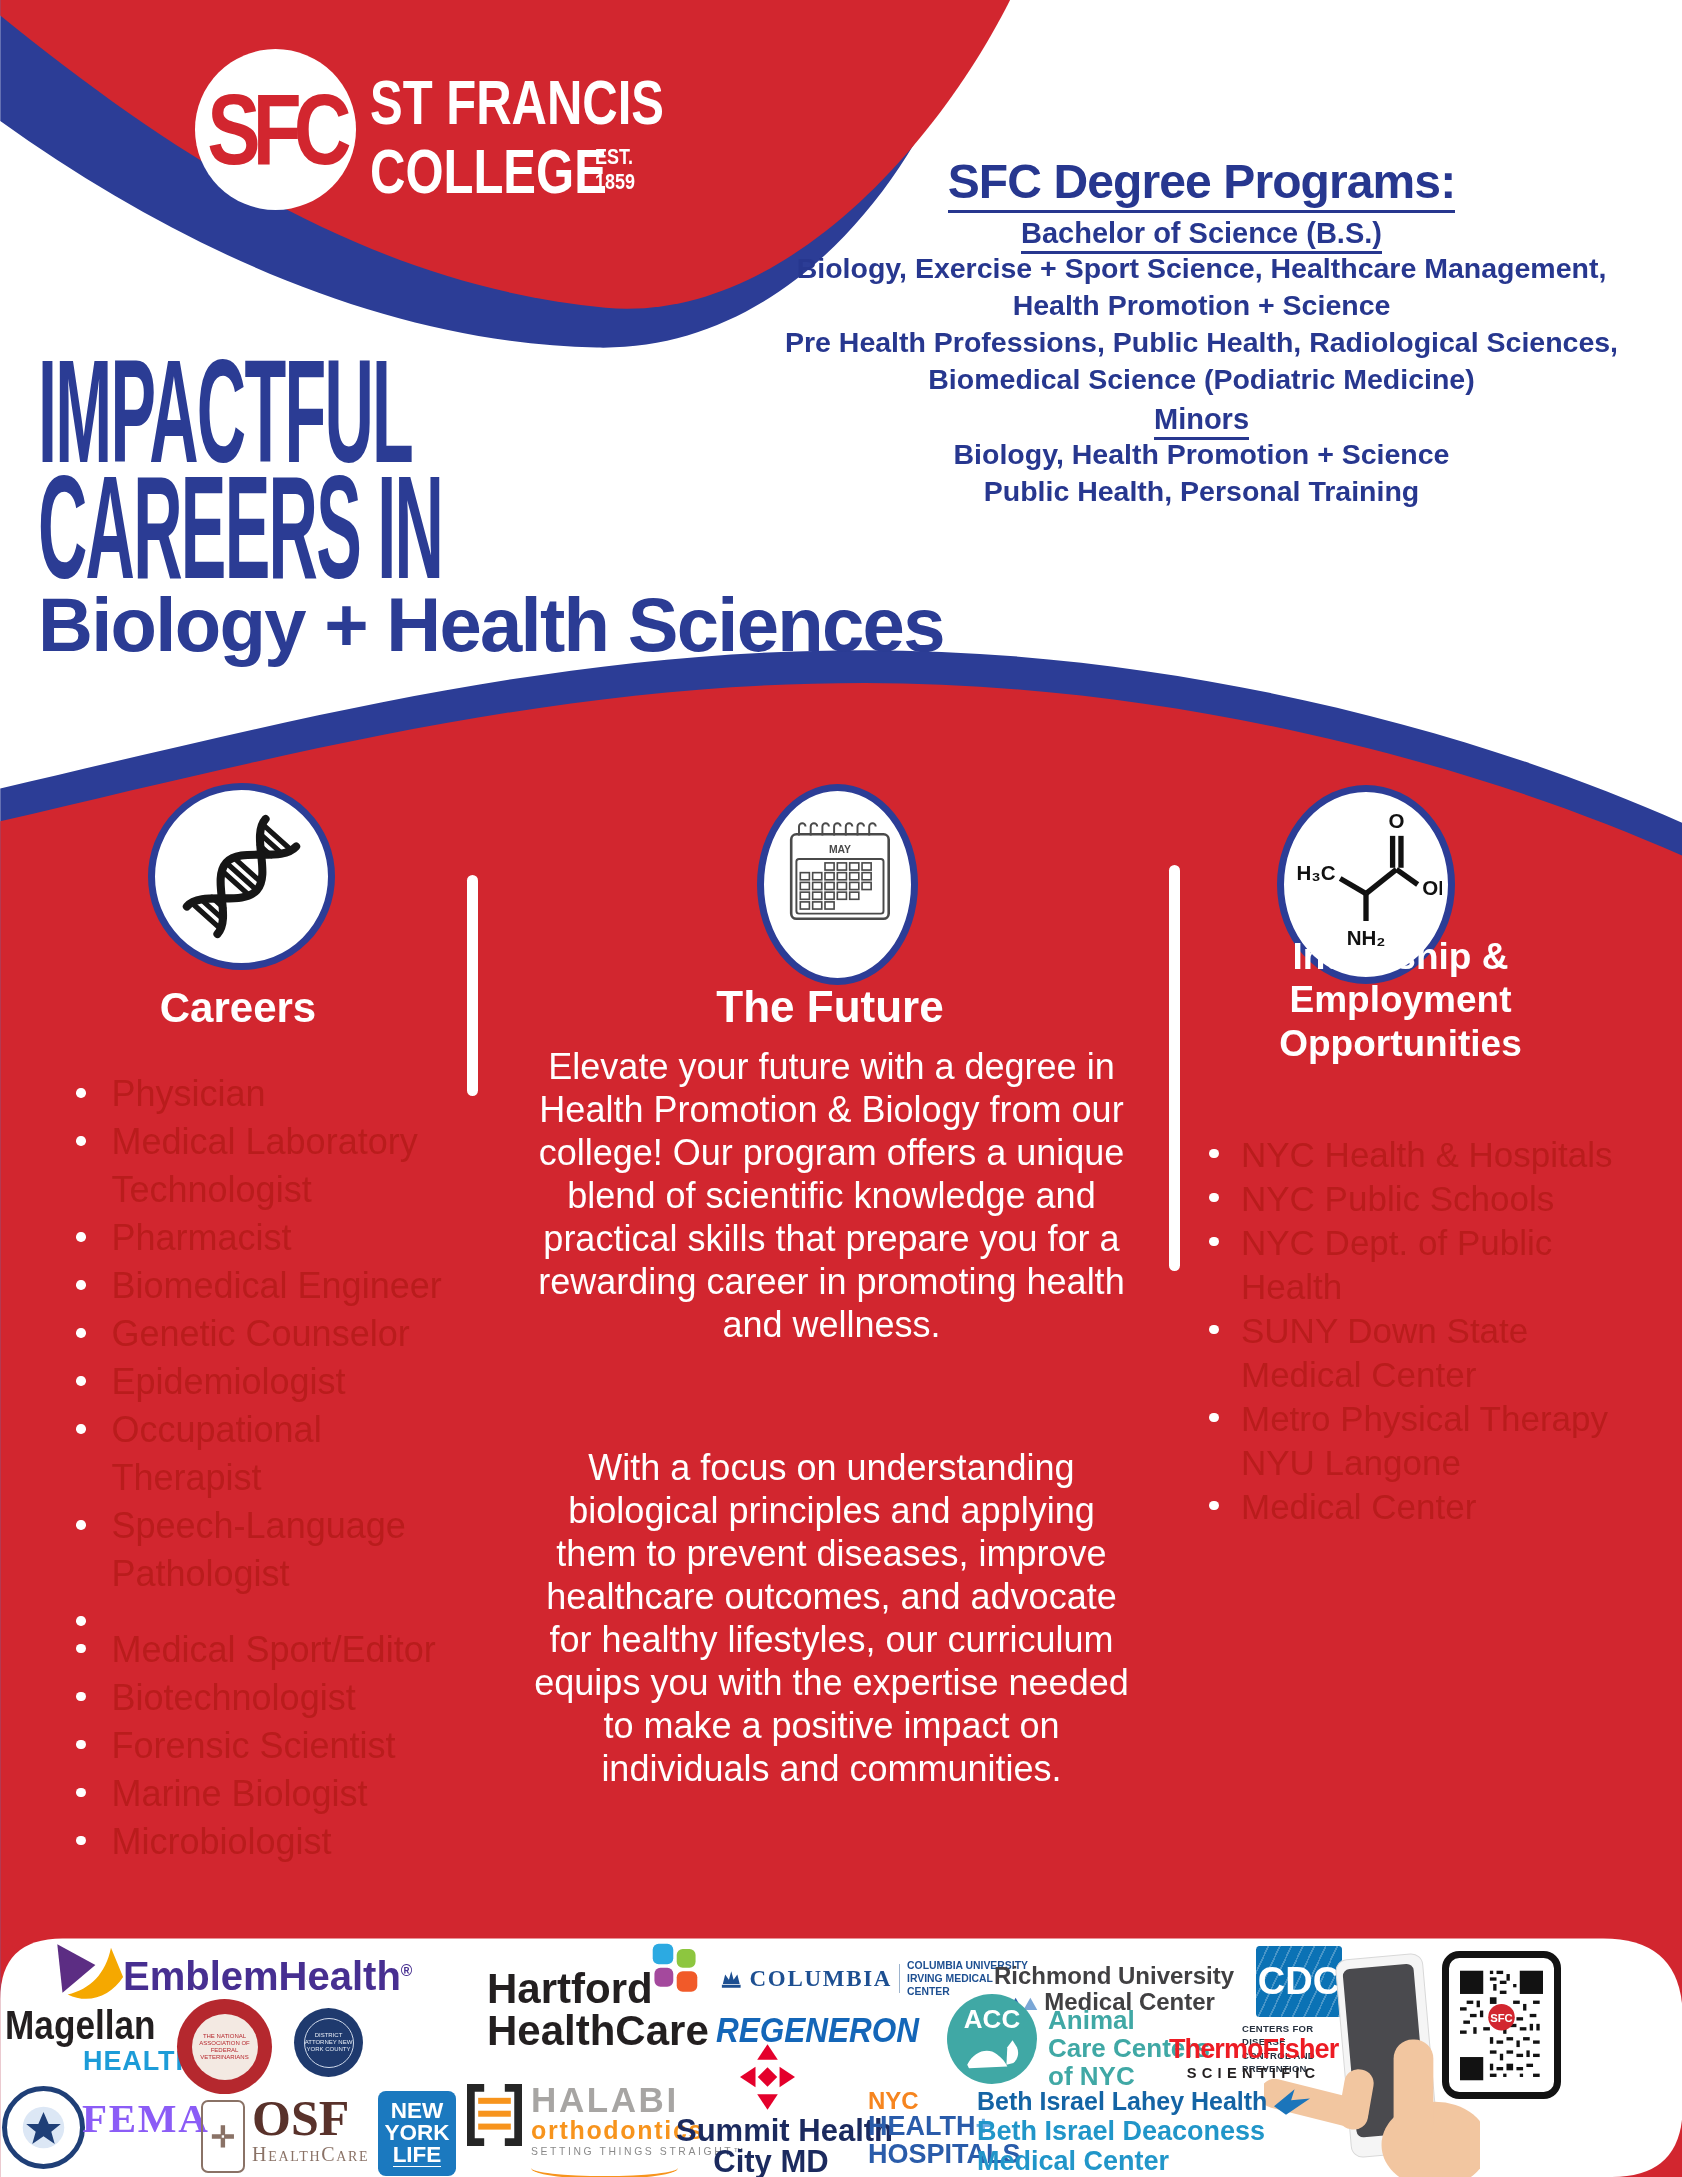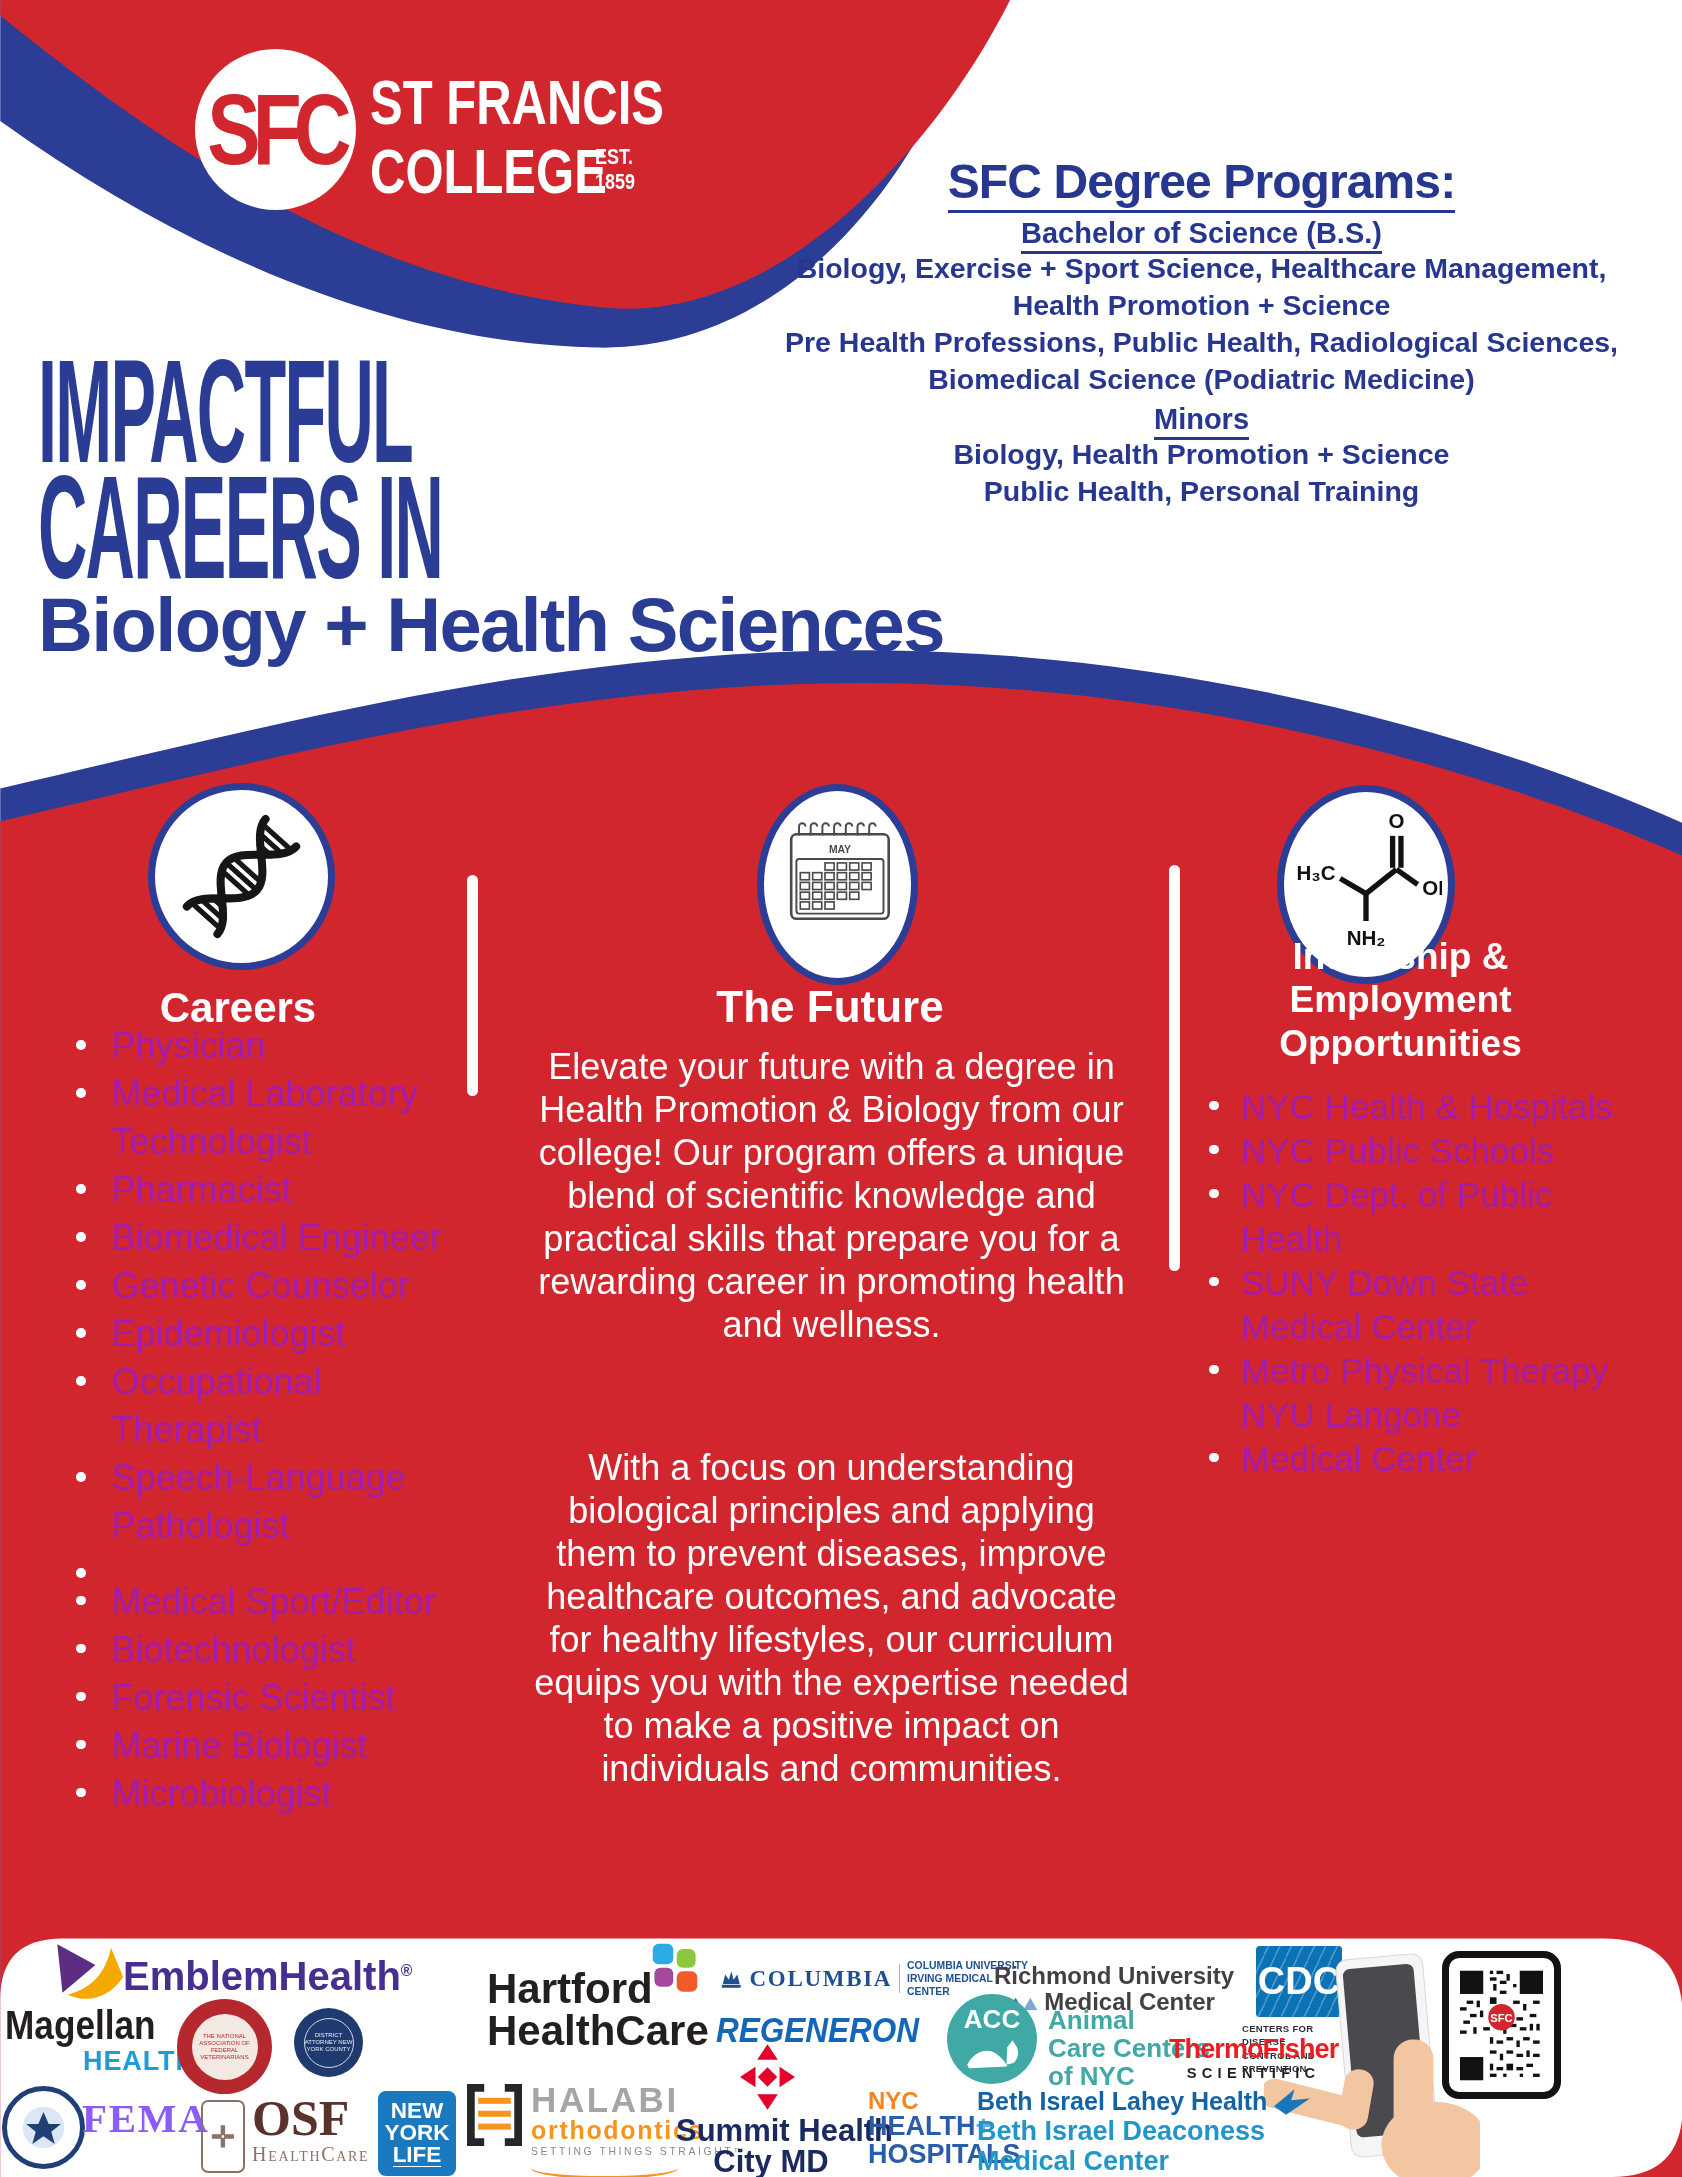--- a/index.html
+++ b/index.html
@@ -22,21 +22,21 @@
   .deg-line{font-size:28.5px;font-weight:700;line-height:37px;white-space:nowrap;}
   .big-title{left:38px;color:#2b3c94;font-weight:800;font-size:67px;line-height:1;
              letter-spacing:-1.7px;white-space:nowrap;transform:scale(1.02,2.2);transform-origin:0 0;z-index:2;}
   .subtitle{left:38px;top:581px;color:#2b3c94;font-weight:800;font-size:76px;letter-spacing:-1.7px;
             white-space:nowrap;z-index:2;}
   
   .icon-circle{background:#fff;border:7px solid #2c3d96;border-radius:50%;z-index:2;
                display:flex;align-items:center;justify-content:center;}
   .col-head{color:#fff;font-weight:700;text-align:center;z-index:2;}
   .divider{width:11.2px;background:#fff;border-radius:6px;z-index:2;}
-  .list{z-index:2;color:#a21caf;}
+  .list{z-index:2;color:#b91c1c;margin-top:48px;}
   .li{display:flex;}
   .dot{flex:none;width:9.5px;height:9.5px;border-radius:50%;background:#fff;margin:18px 26px 0 0;}
   .li-text{white-space:pre-line;}
   .careers-list .li-text{font-size:36px;line-height:48px;font-weight:400;}
   .intern-list .li-text{font-size:35px;line-height:44px;}
   .intern-list .dot{margin:15.6px 22.5px 0 0;}
   .para{color:#fff;font-size:36px;line-height:43px;text-align:center;z-index:2;}
   
   .fl{position:absolute;z-index:3;white-space:nowrap;}
   .seal{border-radius:50%;display:flex;align-items:center;justify-content:center;text-align:center;}

